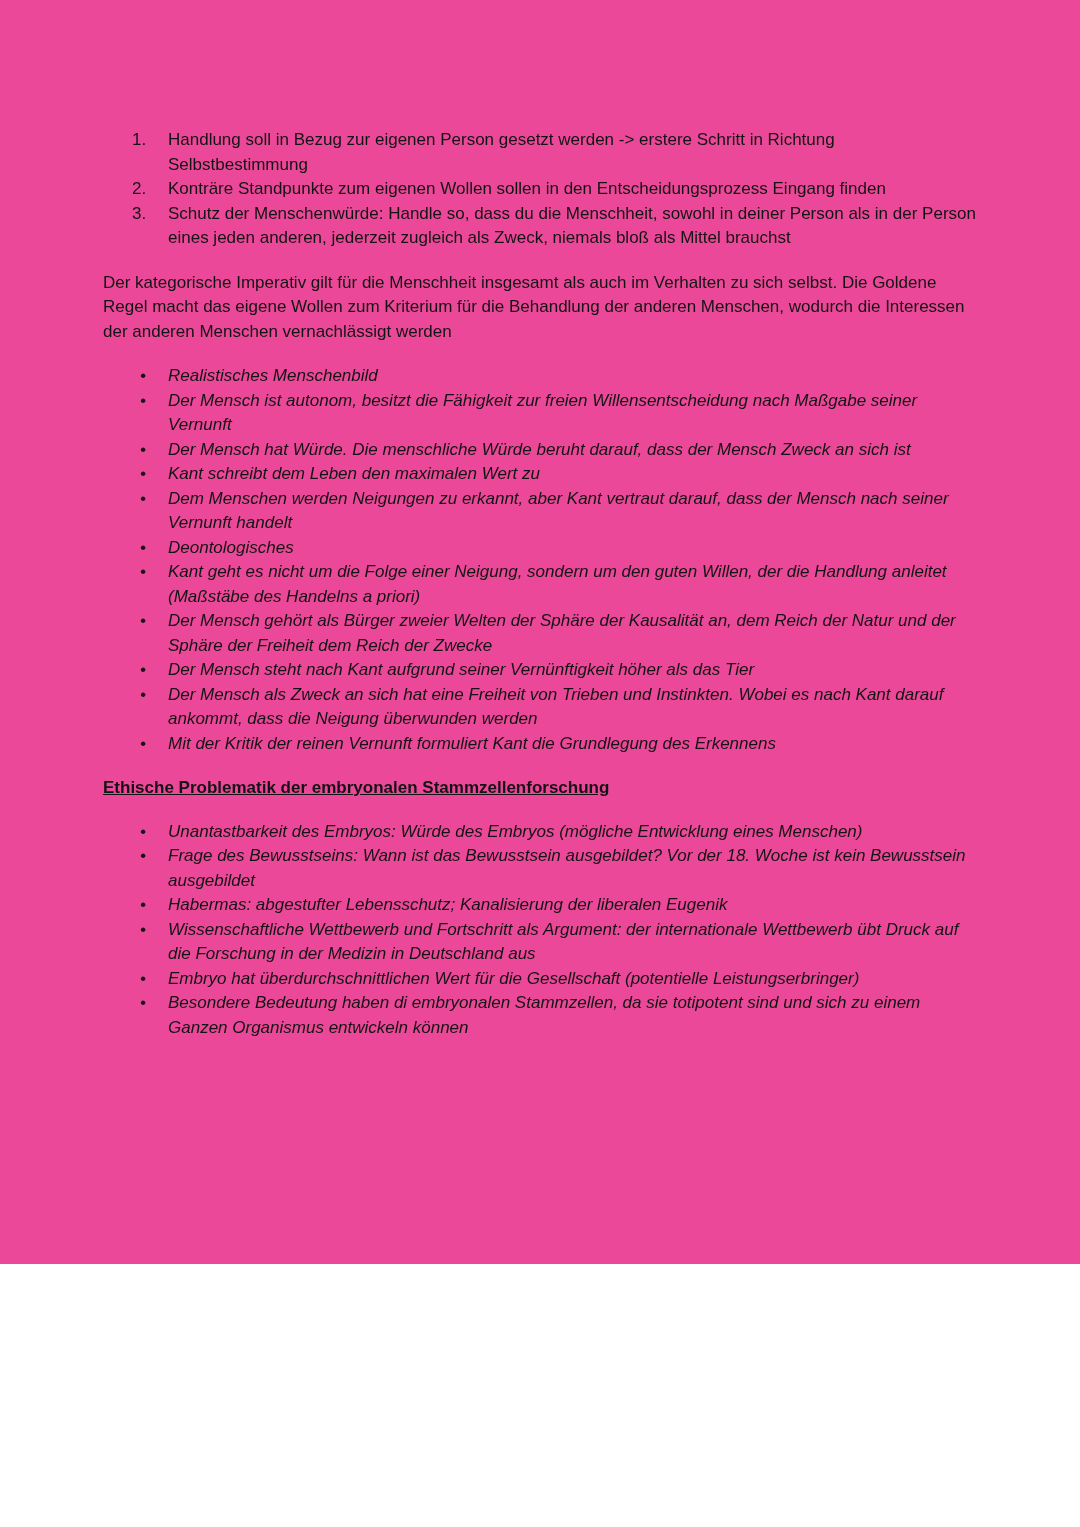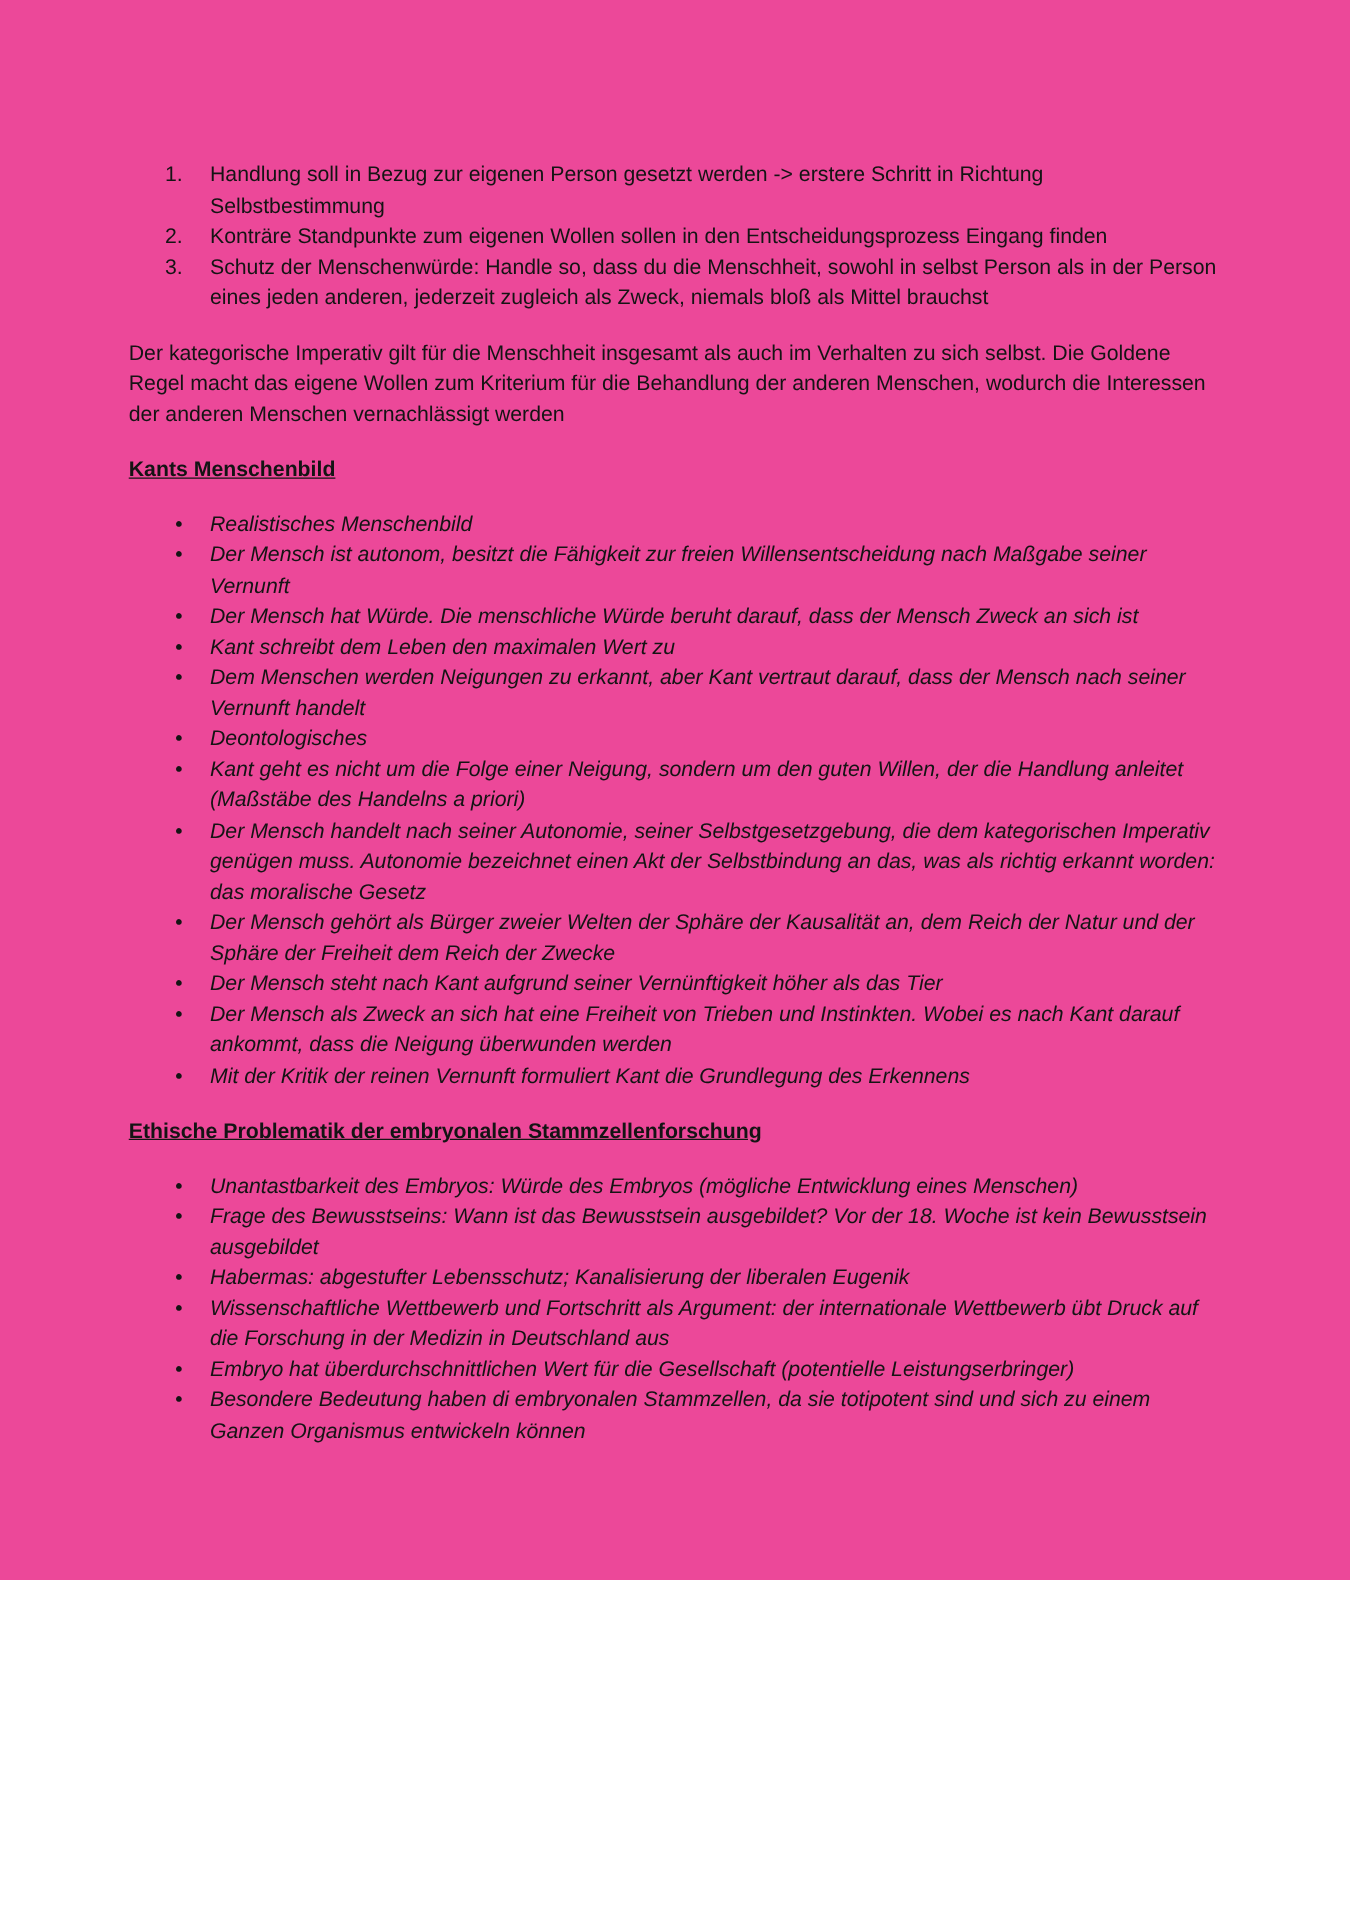--- a/index.html
+++ b/index.html
@@ -63,36 +63,34 @@
   }
 </style>
 </head>
 <body>
 
 <div class="page">
 
   <ol class="numbered">
     <li>Handlung soll in Bezug zur eigenen Person gesetzt werden -&gt; erstere Schritt in Richtung Selbstbestimmung</li>
     <li>Konträre Standpunkte zum eigenen Wollen sollen in den Entscheidungsprozess Eingang finden</li>
-    <li>Schutz der Menschenwürde: Handle so, dass du die Menschheit, sowohl in selbst Person als in der Person eines jeden anderen, jederzeit zugleich als Zweck, niemals bloß als Mittel brauchst</li>
+    <li>Schutz der Menschenwürde: Handle so, dass du die Menschheit, sowohl in deiner Person als in der Person eines jeden anderen, jederzeit zugleich als Zweck, niemals bloß als Mittel brauchst</li>
   </ol>
 
   <p class="intro">Der kategorische Imperativ gilt für die Menschheit insgesamt als auch im Verhalten zu sich selbst. Die Goldene Regel macht das eigene Wollen zum Kriterium für die Behandlung der anderen Menschen, wodurch die Interessen der anderen Menschen vernachlässigt werden</p>
 
-  <h2 class="heading">Kants Menschenbild</h2>
 
   <ul class="bullets">
     <li>Realistisches Menschenbild</li>
     <li>Der Mensch ist autonom, besitzt die Fähigkeit zur freien Willensentscheidung nach Maßgabe seiner Vernunft</li>
     <li>Der Mensch hat Würde. Die menschliche Würde beruht darauf, dass der Mensch Zweck an sich ist</li>
     <li>Kant schreibt dem Leben den maximalen Wert zu</li>
     <li>Dem Menschen werden Neigungen zu erkannt, aber Kant vertraut darauf, dass der Mensch nach seiner Vernunft handelt</li>
     <li>Deontologisches</li>
     <li>Kant geht es nicht um die Folge einer Neigung, sondern um den guten Willen, der die Handlung anleitet (Maßstäbe des Handelns a priori)</li>
-    <li>Der Mensch handelt nach seiner Autonomie, seiner Selbstgesetzgebung, die dem kategorischen Imperativ genügen muss. Autonomie bezeichnet einen Akt der Selbstbindung an das, was als richtig erkannt worden: das moralische Gesetz</li>
     <li>Der Mensch gehört als Bürger zweier Welten der Sphäre der Kausalität an, dem Reich der Natur und der Sphäre der Freiheit dem Reich der Zwecke</li>
     <li>Der Mensch steht nach Kant aufgrund seiner Vernünftigkeit höher als das Tier</li>
     <li>Der Mensch als Zweck an sich hat eine Freiheit von Trieben und Instinkten. Wobei es nach Kant darauf ankommt, dass die Neigung überwunden werden</li>
     <li>Mit der Kritik der reinen Vernunft formuliert Kant die Grundlegung des Erkennens</li>
   </ul>
 
   <h2 class="heading">Ethische Problematik der embryonalen Stammzellenforschung</h2>
 
   <ul class="bullets">
     <li>Unantastbarkeit des Embryos: Würde des Embryos (mögliche Entwicklung eines Menschen)</li>

